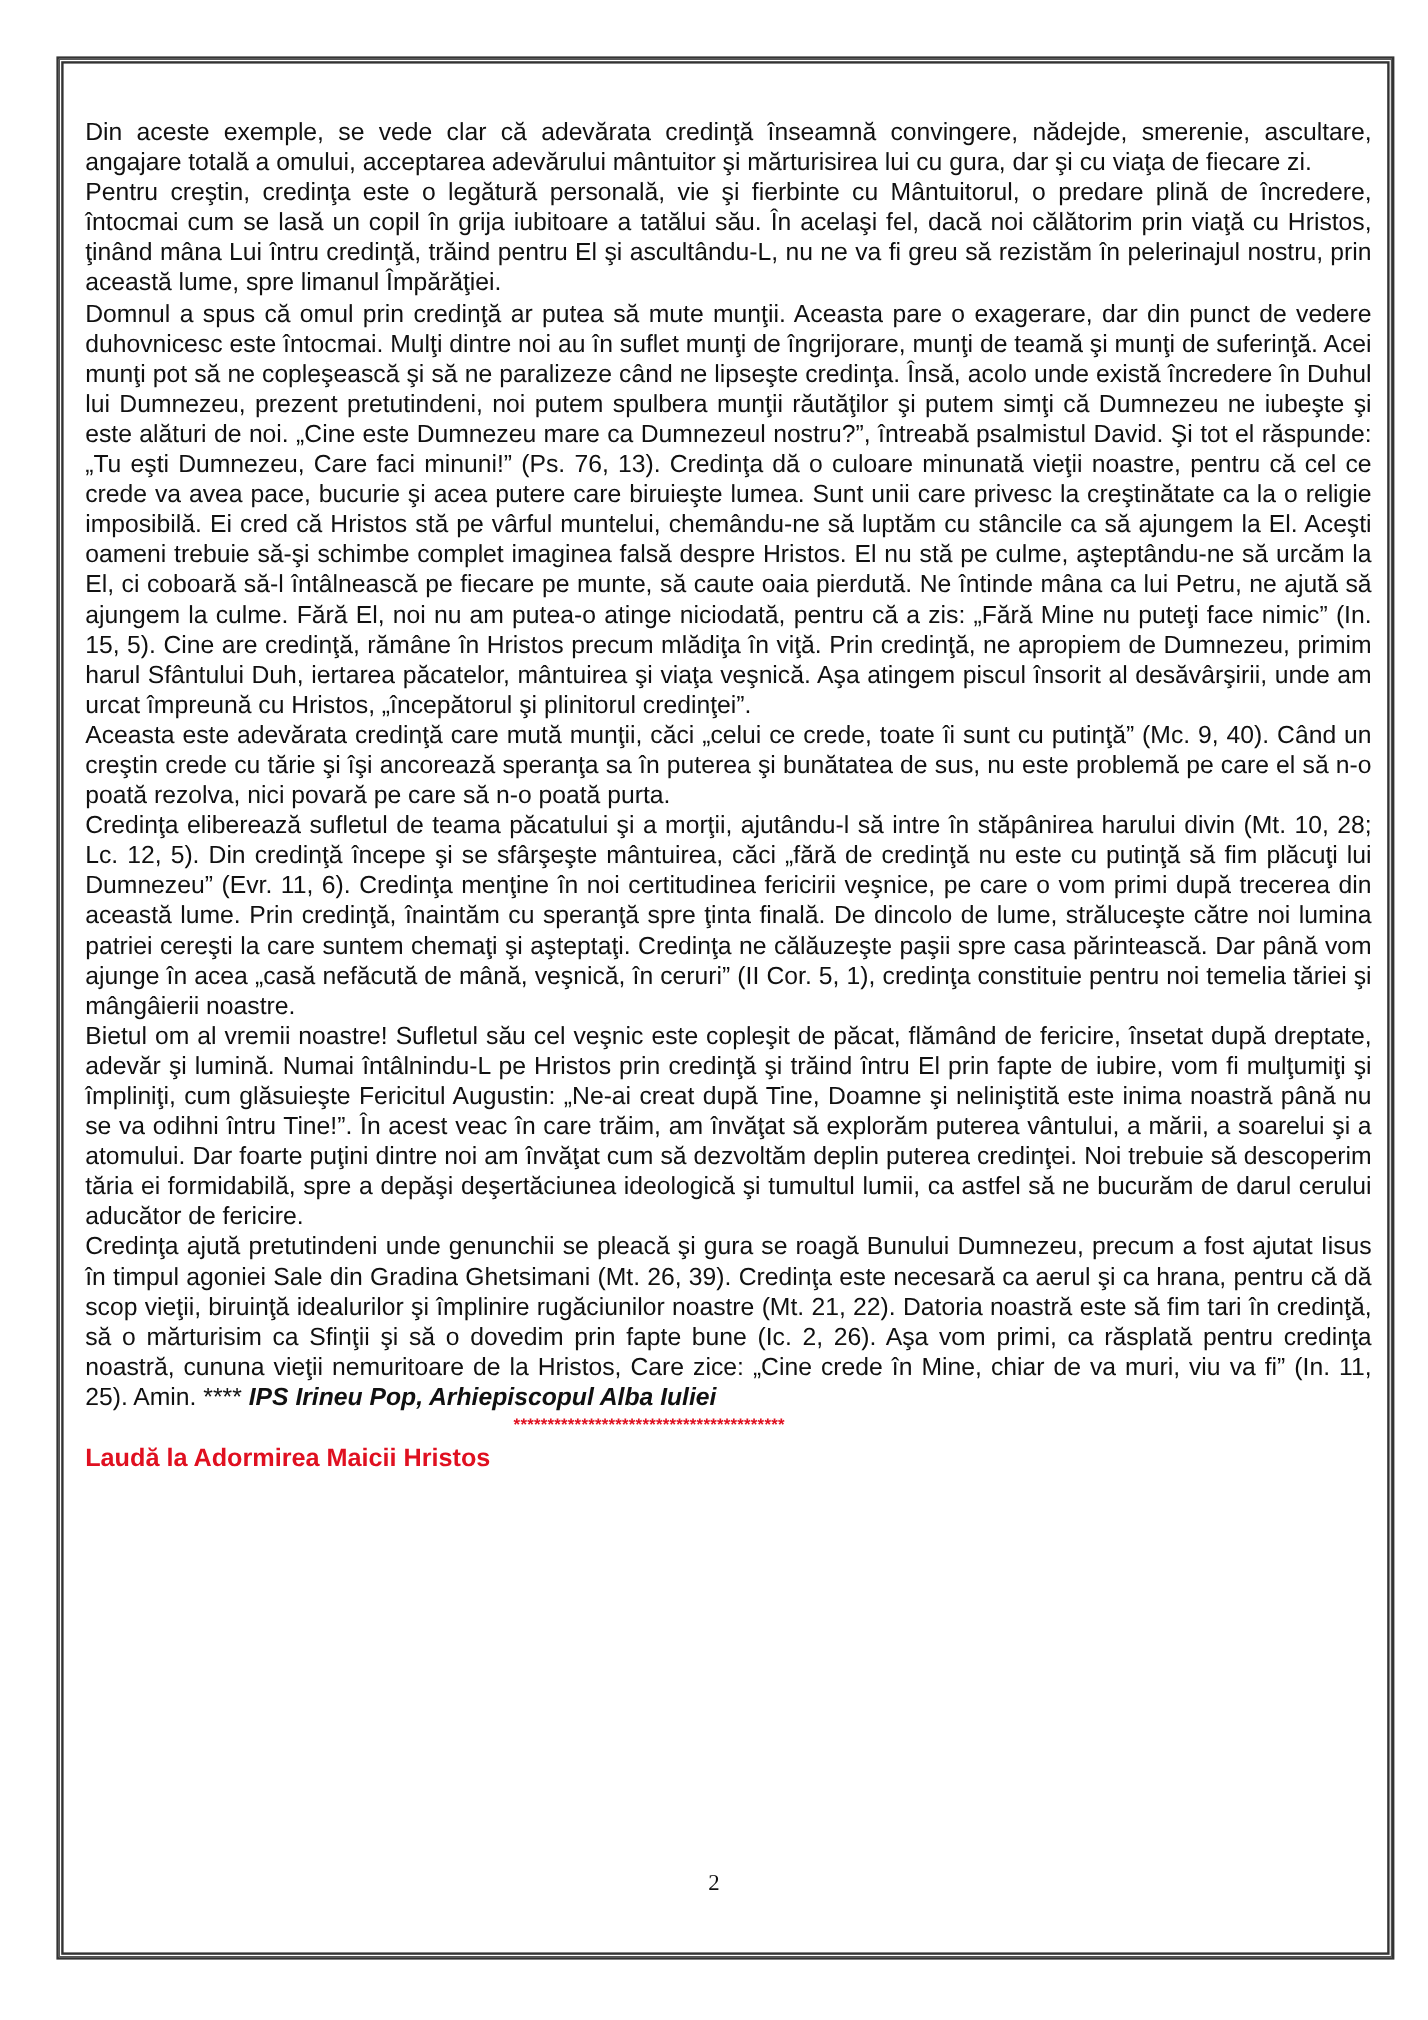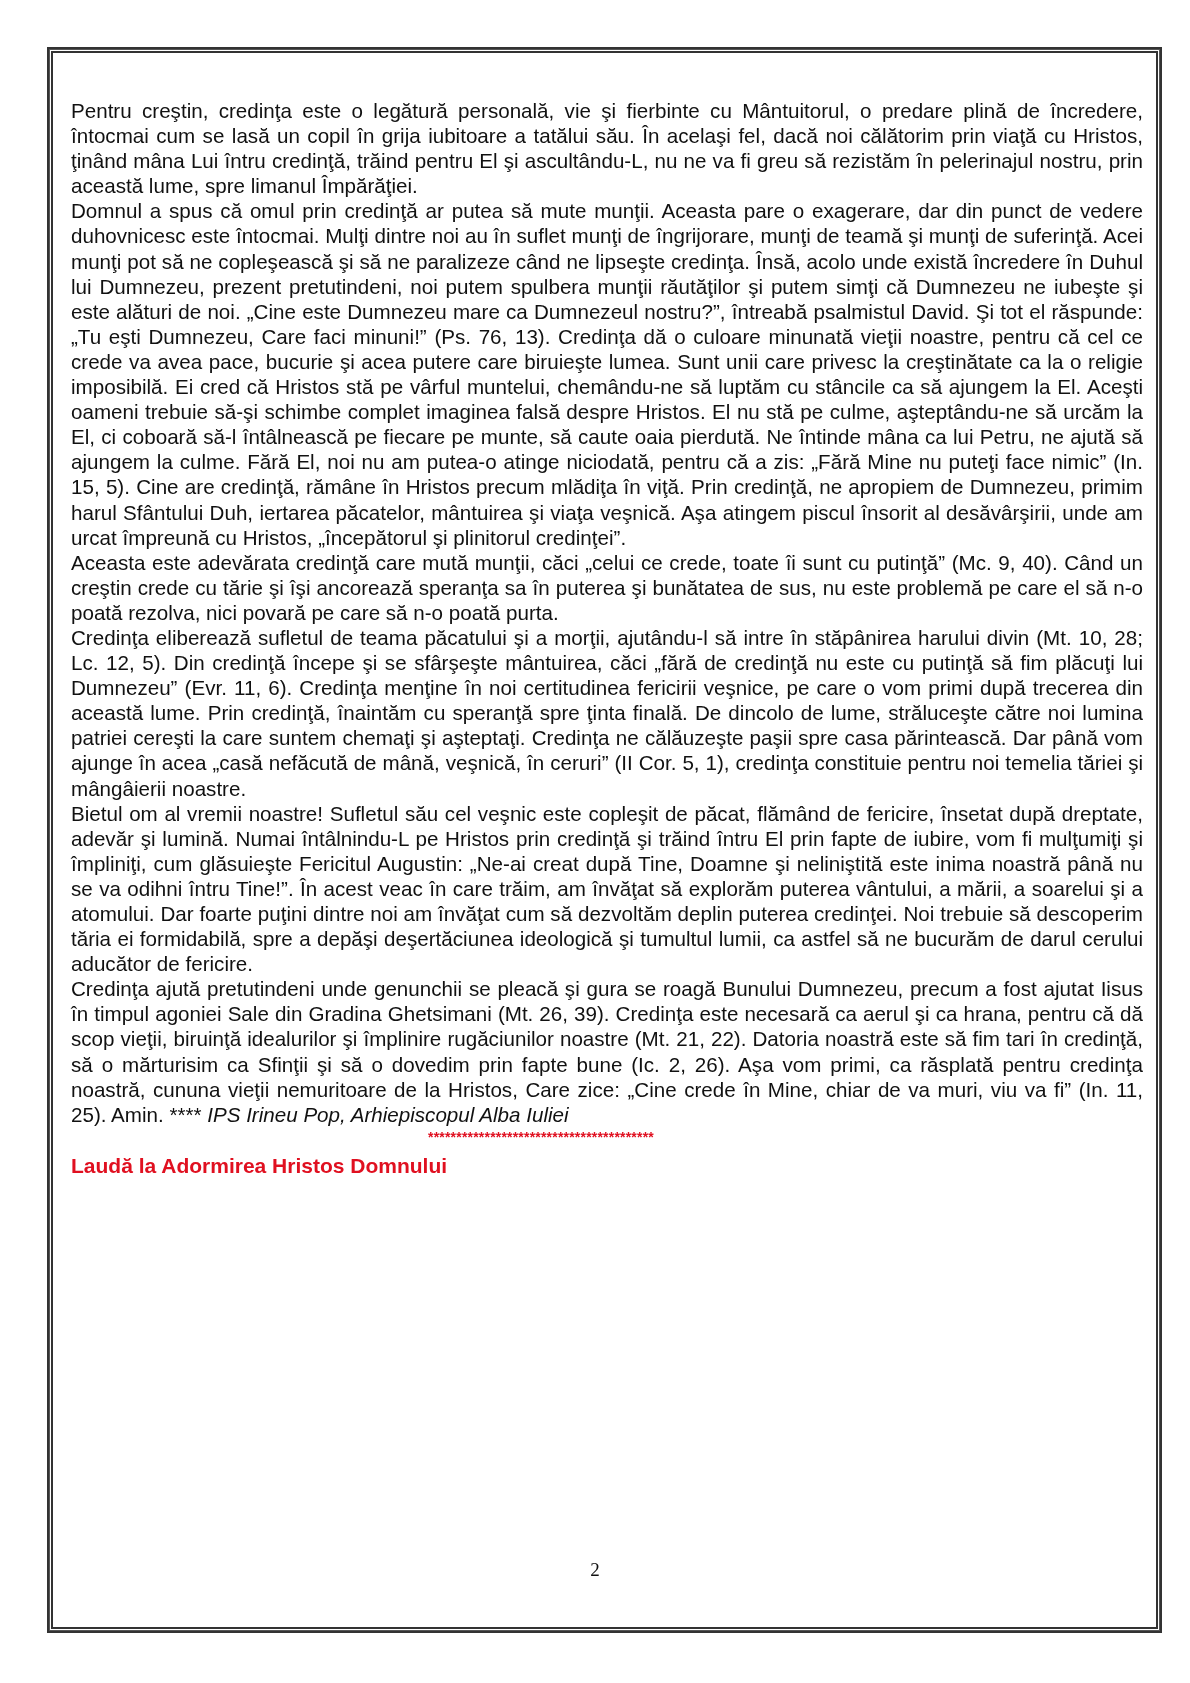--- a/index.html
+++ b/index.html
@@ -34,20 +34,21 @@
     }
     .para {
       margin: 0;
       font-size: 20.6px;
       line-height: 25.1px;
       text-align: justify;
       letter-spacing: 0px;
     }
     .signature {
       font-style: italic;
+      font-weight: bold;
     }
     .separator {
       margin: 0;
       padding-left: 357px;
       color: #e01020;
       font-weight: bold;
       font-size: 14px;
       line-height: 20px;
       letter-spacing: 0.2px;
       height: 22px;
@@ -76,23 +77,24 @@
       font-size: 19px;
       color: #111111;
     }
   </style>
 </head>
 <body>
 
 <div class="page-frame"></div>
 
 <div class="content">
+  <p class="para">Din aceste exemple, se vede clar că adevărata credinţă înseamnă convingere, nădejde, smerenie, ascultare, angajare totală a omului, acceptarea adevărului mântuitor şi mărturisirea lui cu gura, dar şi cu viaţa de fiecare zi.</p>
   <p class="para">Pentru creştin, credinţa este o legătură personală, vie şi fierbinte cu Mântuitorul, o predare plină de încredere, întocmai cum se lasă un copil în grija iubitoare a tatălui său. În acelaşi fel, dacă noi călătorim prin viaţă cu Hristos, ţinând mâna Lui întru credinţă, trăind pentru El şi ascultându-L, nu ne va fi greu să rezistăm în pelerinajul nostru, prin această lume, spre limanul Împărăţiei.</p>
   <p class="para">Domnul a spus că omul prin credinţă ar putea să mute munţii. Aceasta pare o exagerare, dar din punct de vedere duhovnicesc este întocmai. Mulţi dintre noi au în suflet munţi de îngrijorare, munţi de teamă şi munţi de suferinţă. Acei munţi pot să ne copleşească şi să ne paralizeze când ne lipseşte credinţa. Însă, acolo unde există încredere în Duhul lui Dumnezeu, prezent pretutindeni, noi putem spulbera munţii răutăţilor şi putem simţi că Dumnezeu ne iubeşte şi este alături de noi. „Cine este Dumnezeu mare ca Dumnezeul nostru?”, întreabă psalmistul David. Şi tot el răspunde: „Tu eşti Dumnezeu, Care faci minuni!” (Ps. 76, 13). Credinţa dă o culoare minunată vieţii noastre, pentru că cel ce crede va avea pace, bucurie şi acea putere care biruieşte lumea. Sunt unii care privesc la creştinătate ca la o religie imposibilă. Ei cred că Hristos stă pe vârful muntelui, chemându-ne să luptăm cu stâncile ca să ajungem la El. Aceşti oameni trebuie să-şi schimbe complet imaginea falsă despre Hristos. El nu stă pe culme, aşteptându-ne să urcăm la El, ci coboară să-l întâlnească pe fiecare pe munte, să caute oaia pierdută. Ne întinde mâna ca lui Petru, ne ajută să ajungem la culme. Fără El, noi nu am putea-o atinge niciodată, pentru că a zis: „Fără Mine nu puteţi face nimic” (In. 15, 5). Cine are credinţă, rămâne în Hristos precum mlădiţa în viţă. Prin credinţă, ne apropiem de Dumnezeu, primim harul Sfântului Duh, iertarea păcatelor, mântuirea şi viaţa veşnică. Aşa atingem piscul însorit al desăvârşirii, unde am urcat împreună cu Hristos, „începătorul şi plinitorul credinţei”.</p>
   <p class="para">Aceasta este adevărata credinţă care mută munţii, căci „celui ce crede, toate îi sunt cu putinţă” (Mc. 9, 40). Când un creştin crede cu tărie şi îşi ancorează speranţa sa în puterea şi bunătatea de sus, nu este problemă pe care el să n-o poată rezolva, nici povară pe care să n-o poată purta.</p>
   <p class="para">Credinţa eliberează sufletul de teama păcatului şi a morţii, ajutându-l să intre în stăpânirea harului divin (Mt. 10, 28; Lc. 12, 5). Din credinţă începe şi se sfârşeşte mântuirea, căci „fără de credinţă nu este cu putinţă să fim plăcuţi lui Dumnezeu” (Evr. 11, 6). Credinţa menţine în noi certitudinea fericirii veşnice, pe care o vom primi după trecerea din această lume. Prin credinţă, înaintăm cu speranţă spre ţinta finală. De dincolo de lume, străluceşte către noi lumina patriei cereşti la care suntem chemaţi şi aşteptaţi. Credinţa ne călăuzeşte paşii spre casa părintească. Dar până vom ajunge în acea „casă nefăcută de mână, veşnică, în ceruri” (II Cor. 5, 1), credinţa constituie pentru noi temelia tăriei şi mângâierii noastre.</p>
   <p class="para">Bietul om al vremii noastre! Sufletul său cel veşnic este copleşit de păcat, flămând de fericire, însetat după dreptate, adevăr şi lumină. Numai întâlnindu-L pe Hristos prin credinţă şi trăind întru El prin fapte de iubire, vom fi mulţumiţi şi împliniţi, cum glăsuieşte Fericitul Augustin: „Ne-ai creat după Tine, Doamne şi neliniştită este inima noastră până nu se va odihni întru Tine!”. În acest veac în care trăim, am învăţat să explorăm puterea vântului, a mării, a soarelui şi a atomului. Dar foarte puţini dintre noi am învăţat cum să dezvoltăm deplin puterea credinţei. Noi trebuie să descoperim tăria ei formidabilă, spre a depăşi deşertăciunea ideologică şi tumultul lumii, ca astfel să ne bucurăm de darul cerului aducător de fericire.</p>
   <p class="para"><span>Credinţa ajută pretutindeni unde genunchii se pleacă şi gura se roagă Bunului Dumnezeu, precum a fost ajutat Iisus în timpul agoniei Sale din Gradina Ghetsimani (Mt. 26, 39). Credinţa este necesară ca aerul şi ca hrana, pentru că dă scop vieţii, biruinţă idealurilor şi împlinire rugăciunilor noastre (Mt. 21, 22). Datoria noastră este să fim tari în credinţă, să o mărturisim ca Sfinţii şi să o dovedim prin fapte bune (Ic. 2, 26). Aşa vom primi, ca răsplată pentru credinţa noastră, cununa vieţii nemuritoare de la Hristos, Care zice: „Cine crede în Mine, chiar de va muri, viu va fi” (In. 11, 25). Amin. ****</span> <span class="signature">IPS Irineu Pop, Arhiepiscopul Alba Iuliei</span></p>
   <p class="separator">****************************************</p>
-  <h2 class="section-title">Laudă la Adormirea Hristos Domnului</h2>
+  <h2 class="section-title">Laudă la Adormirea Maicii Hristos</h2>
 </div>
 
 <div class="page-number">2</div>
 
 </body></html>

